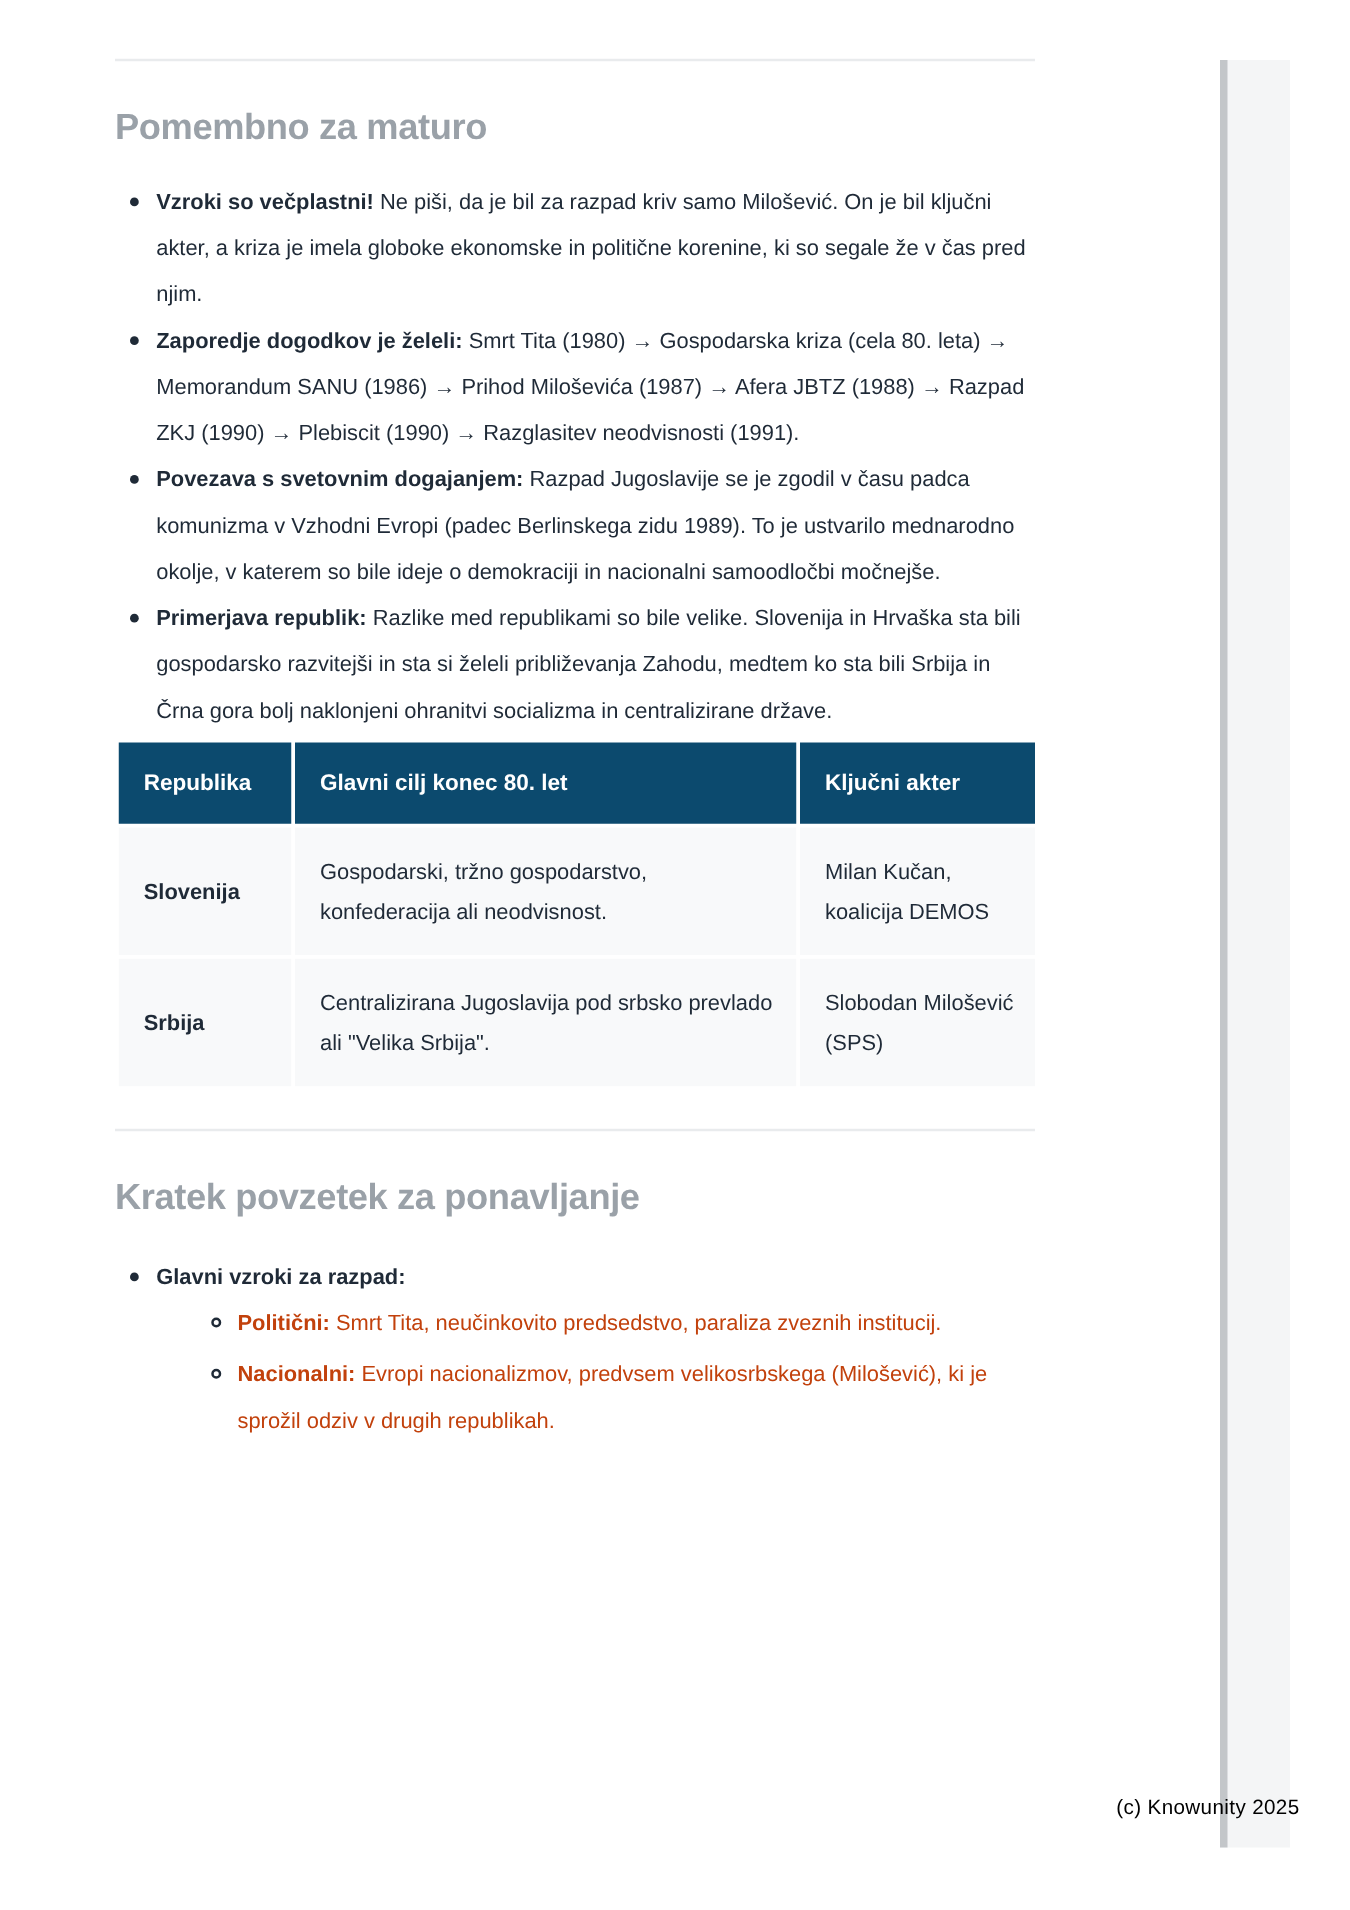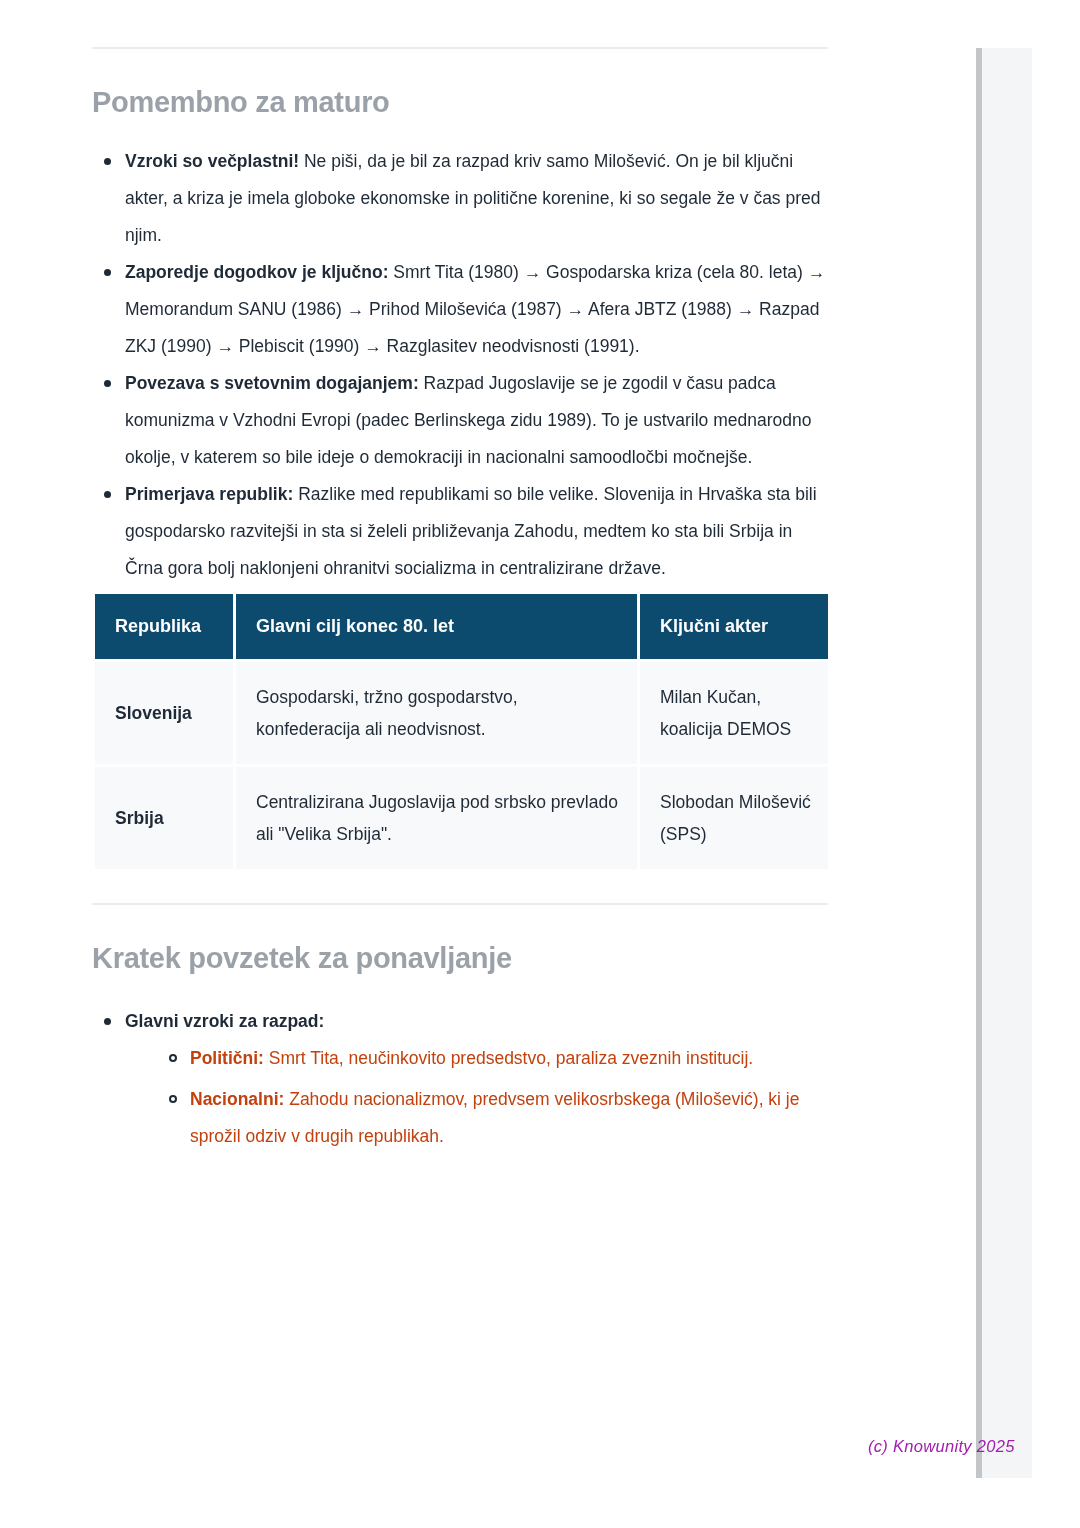--- a/index.html
+++ b/index.html
@@ -79,44 +79,44 @@
     width: 56px; height: 1430px;
     background: #f4f5f6;
   }
   .scroll-thumb {
     position: absolute; left: 0; top: 0;
     width: 6px; height: 100%;
     background: #c3c6c9;
   }
 
   .watermark {
-    position: absolute; left: 868px; top: 1437px;
-    font-size: 16.5px; color: #a21caf;
+    position: absolute; left: 893px; top: 1437px;
+    font-size: 16.5px; color: #000000;
     letter-spacing: 0.3px;
-    z-index: 5; white-space: nowrap; font-style: italic;
+    z-index: 5; white-space: nowrap;
   }
 </style>
 </head>
 <body>
 
 <div class="page">
   <div class="content">
 
     <hr class="divider divider-top">
 
     <h1 class="section-title">Pomembno za maturo</h1>
 
     <ul class="blist">
       <li>
         <span class="marker disc"></span>
         <strong>Vzroki so večplastni!</strong><span> Ne piši, da je bil za razpad kriv samo Milošević. On je bil ključni akter, a kriza je imela globoke ekonomske in politične korenine, ki so segale že v čas pred njim.</span>
       </li>
       <li>
         <span class="marker disc"></span>
-        <strong>Zaporedje dogodkov je ključno:</strong><span> Smrt Tita (1980) → Gospodarska kriza (cela 80. leta) → Memorandum SANU (1986) → Prihod Miloševića (1987) → Afera JBTZ (1988) → Razpad ZKJ (1990) → Plebiscit (1990) → Razglasitev neodvisnosti (1991).</span>
+        <strong>Zaporedje dogodkov je želeli:</strong><span> Smrt Tita (1980) → Gospodarska kriza (cela 80. leta) → Memorandum SANU (1986) → Prihod Miloševića (1987) → Afera JBTZ (1988) → Razpad ZKJ (1990) → Plebiscit (1990) → Razglasitev neodvisnosti (1991).</span>
       </li>
       <li>
         <span class="marker disc"></span>
         <strong>Povezava s svetovnim dogajanjem:</strong><span> Razpad Jugoslavije se je zgodil v času padca komunizma v Vzhodni Evropi (padec Berlinskega zidu 1989). To je ustvarilo mednarodno okolje, v katerem so bile ideje o demokraciji in nacionalni samoodločbi močnejše.</span>
       </li>
       <li>
         <span class="marker disc"></span>
         <strong>Primerjava republik:</strong><span> Razlike med republikami so bile velike. Slovenija in Hrvaška sta bili gospodarsko razvitejši in sta si želeli približevanja Zahodu, medtem ko sta bili Srbija in Črna gora bolj naklonjeni ohranitvi socializma in centralizirane države.</span>
       </li>
     </ul>
@@ -156,21 +156,21 @@
       <li>
         <span class="marker disc"></span>
         <strong>Glavni vzroki za razpad:</strong>
         <ul class="sublist">
           <li>
             <span class="marker circle"></span>
             <strong>Politični:</strong><span> Smrt Tita, neučinkovito predsedstvo, paraliza zveznih institucij.</span>
           </li>
           <li>
             <span class="marker circle"></span>
-            <strong>Nacionalni:</strong><span> Zahodu nacionalizmov, predvsem velikosrbskega (Milošević), ki je sprožil odziv v drugih republikah.</span>
+            <strong>Nacionalni:</strong><span> Evropi nacionalizmov, predvsem velikosrbskega (Milošević), ki je sprožil odziv v drugih republikah.</span>
           </li>
         </ul>
       </li>
     </ul>
 
   </div>
 
   <div class="scroll-track">
     <div class="scroll-thumb"></div>
   </div>

